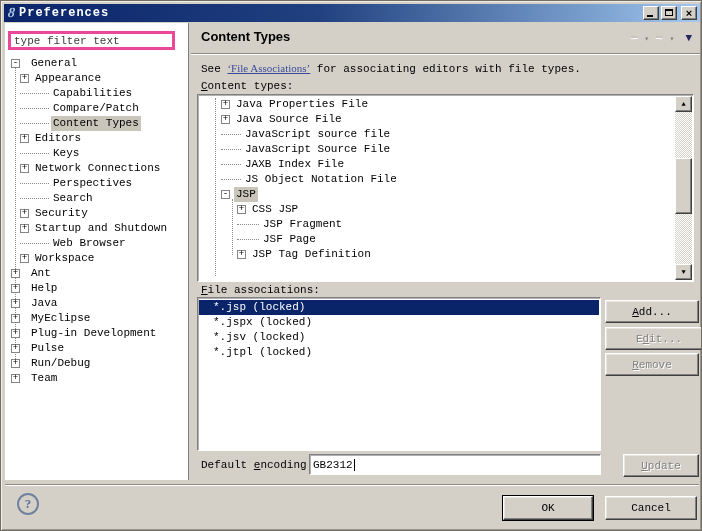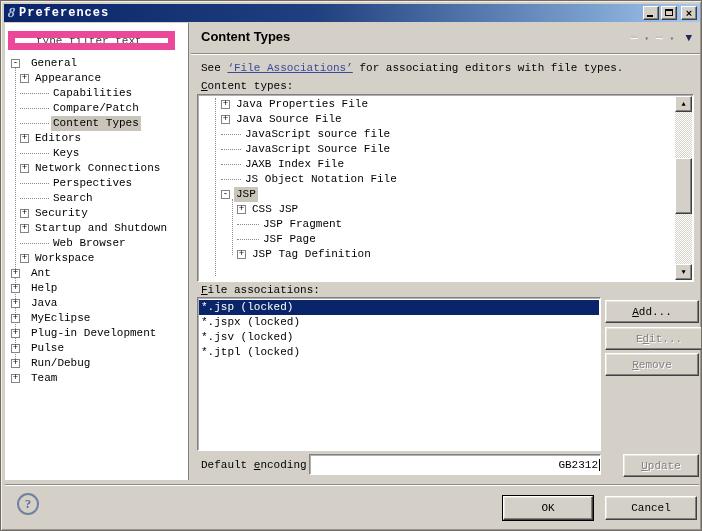--- a/index.html
+++ b/index.html
@@ -34,22 +34,22 @@
   .glyph-max{ position:absolute; left:3px; top:2px; width:8px; height:7px; border:1px solid #000; border-top-width:2px; }
   .glyph-close{ position:absolute; left:0; top:0; width:100%; text-align:center; font:bold 11px/12px "Liberation Sans",sans-serif; color:#000; }
 
   
   .leftpanel{
     position:absolute; left:4px; top:22px; width:184px; height:457px;
     background:#fff; border-right:1px solid #808080;
   }
   .filter-box{
     position:absolute; left:3px; top:8px; width:167px; height:19px;
-    border:7px solid #ec4899; background:#fff; color:#3c3c3c;
-    font:11px "Liberation Mono",monospace; padding:2px 21px; outline:none;
+    border:3px solid #ec4899; background:#fff; color:#3c3c3c;
+    font:11px "Liberation Mono",monospace; padding:2px 3px; outline:none;
   }
   .tree{ position:absolute; left:0; top:33px; width:100%; }
   .trow{ display:flex; align-items:center; height:15px; font:11px/15px "Liberation Mono",monospace; color:#000; white-space:nowrap; position:relative; }
   .expander{
     flex:none; width:9px; height:9px; border:1px solid #848484; background:#fff;
     font:9px/7px "Liberation Mono",monospace; text-align:center; color:#000;
   }
   .dash{ flex:none; height:0; border-top:1px dotted #8a8a8a; }
   .tlabel{ padding:0 2px; }
   .sel .tlabel{ background:#c9c5bb; }
@@ -63,21 +63,21 @@
   #sidebar-tree .d1.leaf .dash{ width:29px; margin-right:2px; }
 
   
   .page-title{ position:absolute; left:200px; top:28px; font:bold 13px "Liberation Sans",sans-serif; color:#000; }
   .navbar{ position:absolute; right:9px; top:30px; display:flex; align-items:center; }
   .nav-arrow{ font-size:14px; line-height:14px; color:#c9c5bc; text-shadow:0 1px 0 #fff; margin:0 1px; }
   .nav-caret{ font-size:8px; color:#7e7e7e; margin:0 5px; }
   .nav-menu{ font-size:11px; color:#26265e; margin-left:6px; }
   .groove{ position:absolute; height:2px; border-top:1px solid #8c8a83; border-bottom:1px solid #fff; }
   .intro{ position:absolute; left:200px; top:61px; font:11px "Liberation Mono",monospace; color:#000; white-space:nowrap; }
-  .link{ color:#3a4a9a; text-decoration:underline; cursor:pointer; }
+  .link{ color:#3a4a9a; text-decoration:underline; cursor:pointer;font-family:Liberation Serif, serif; }
   .mnlabel{ font:11px "Liberation Mono",monospace; color:#000; white-space:nowrap; }
   .mnlabel u, button u{ text-underline-offset:1px; }
 
   .sunken{
     border:1px solid; border-color:#808080 #fff #fff #808080;
     box-shadow: inset 1px 1px 0 #5a5a5a22, inset 1px 1px 0 #40404055;
     background:#fff;
   }
   .listbox{ position:absolute; overflow:hidden; }
   #content-tree{ position:absolute; left:1px; top:2px; right:18px; }
@@ -96,37 +96,37 @@
     background-size:2px 2px; }
   .sb-btn{ position:absolute; left:0; width:17px; height:16px; background:#d4d0c8;
     border:1px solid; border-color:#fff #404040 #404040 #fff; box-shadow:inset -1px -1px 0 #808080;
     text-align:center; font-size:7px; line-height:14px; color:#000; }
   .sb-up{ top:0; } .sb-down{ bottom:0; }
   .sb-thumb{ position:absolute; left:0; width:17px; background:#d4d0c8;
     border:1px solid; border-color:#fff #404040 #404040 #fff; box-shadow:inset -1px -1px 0 #808080; }
 
   
   #file-list{ position:absolute; left:1px; top:2px; right:1px; }
-  .frow{ height:15px; font:11px/15px "Liberation Mono",monospace; color:#000; padding-left:2px; white-space:nowrap; }
+  .frow{ height:15px; font:11px/15px "Liberation Mono",monospace; color:#000; padding-left:14px; white-space:nowrap; }
   .frow.sel{ background:#0a246a; color:#fff; }
 
   
   button.w95{
     position:absolute; background:#d4d0c8;
     border:1px solid; border-color:#fff #404040 #404040 #fff;
     box-shadow: inset -1px -1px 0 #808080, inset 1px 1px 0 #e8e5df;
     font:11px "Liberation Mono",monospace; color:#000; cursor:default;
   }
   button.w95.disabled{ color:#828282; text-shadow:1px 1px 0 #ffffff; }
   button.w95.default{ outline:1px solid #000; }
 
   .enc-field{
     position:absolute; left:308px; top:453px; width:292px; height:21px;
     display:flex; align-items:center; padding-left:3px;
-    font:11px "Liberation Mono",monospace; color:#000;justify-content:flex-end;
+    font:11px "Liberation Mono",monospace; color:#000;
   }
   .caret{ display:inline-block; width:1px; height:12px; background:#000; margin-left:1px; }
 
   .help-btn{
     position:absolute; left:16px; top:492px; width:22px; height:22px;
     border:2px solid #6e82a0; border-radius:50%;
     font:bold 13px/18px "Liberation Serif",serif; color:#5c7396; text-align:center;
     background:transparent; cursor:default;
   }
 </style>

